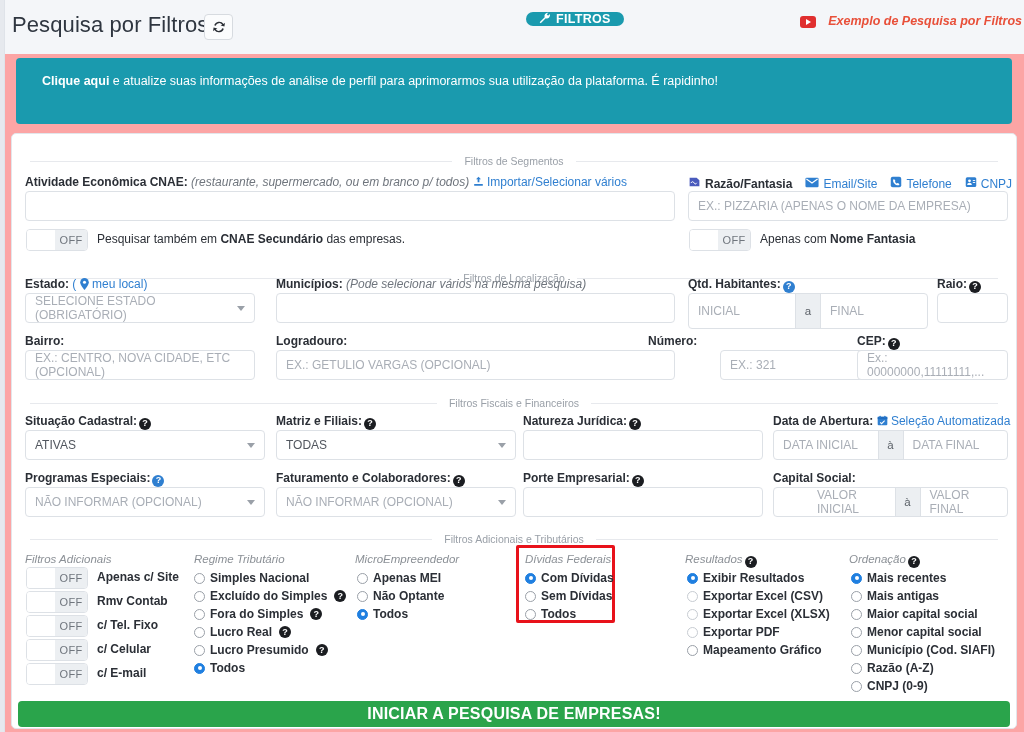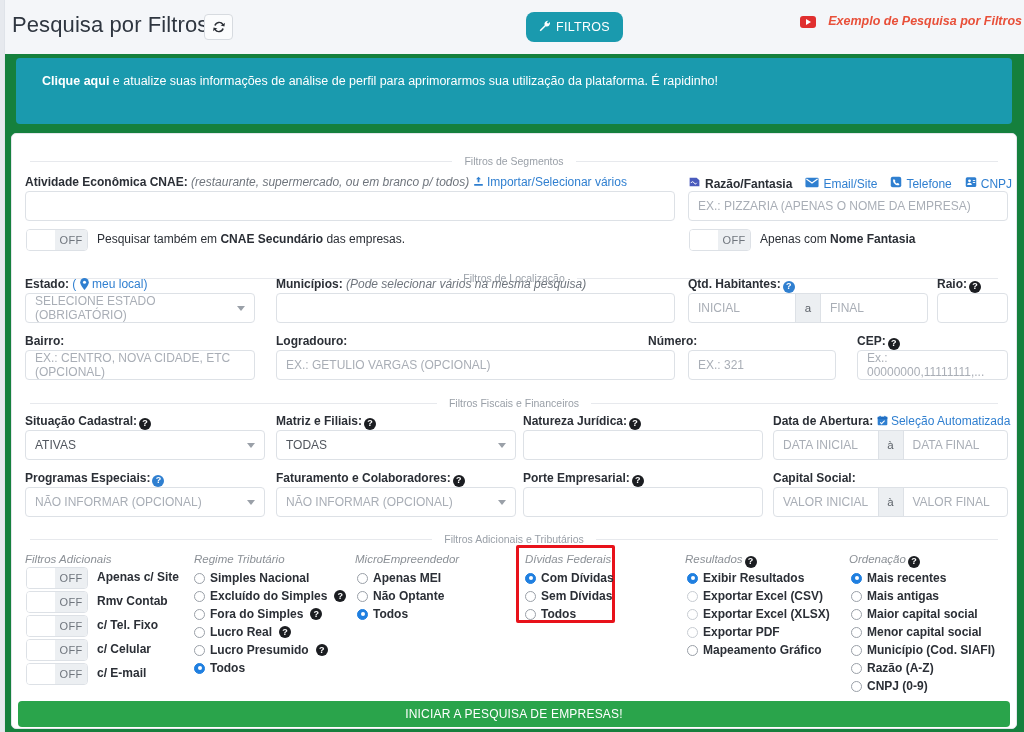--- a/index.html
+++ b/index.html
@@ -8,21 +8,21 @@
     margin: 0; padding: 0;
     width: 1024px; height: 732px;
     overflow: hidden;
     background: #eef1f5;
     font-family: "Liberation Sans", sans-serif;
     -webkit-font-smoothing: antialiased;
   }
   #app {
     position: relative;
     width: 1024px; height: 732px;
-    background: #15803d;
+    background: #fca5a5;
     overflow: hidden;
   }
   
   .page-edge {
     position: absolute; left: 0; top: 0; width: 5px; height: 732px;
     background: #e6e9ee;
     border-right: 1px solid #dfe3e9;
   }
 
   
@@ -39,24 +39,24 @@
     position: absolute; left: 199px; top: 14px;
     width: 29px; height: 26px;
     border: 1px solid #d7dbe0; border-radius: 4px;
     background: #fbfcfd;
     display: flex; align-items: center; justify-content: center;
     cursor: pointer;
   }
   .refresh-btn svg { display:block; }
   .filtros-btn {
     position: absolute; left: 521px; top: 12px;
-    height: 30px; padding: 0 13px;
+    height: 14px; padding: 0 13px;
     background: #1a9aae; color: #fff;
     border: none; border-radius: 8px;
-    font-size: 12.5px; font-weight: 400; letter-spacing: .3px;
+    font-size: 12.5px; font-weight: 700; letter-spacing: .3px;
     display: flex; align-items: center; gap: 5px;
     cursor: pointer;
     font-family: "Liberation Sans", sans-serif;
   }
   .yt-link {
     position: absolute; right: 2px; top: 14px;
     display: flex; align-items: flex-end; gap: 12px;
     color: #e8503a; font-size: 12.5px; font-style: italic; font-weight: 600;
     cursor: pointer;
   }
@@ -193,21 +193,21 @@
   
   .hl-box {
     position: absolute; border: 3px solid #e8121a; border-radius: 2px;
     pointer-events: none;
   }
 
   
   .submit {
     position: absolute; left: 18px; top: 701px; width: 992px; height: 26px;
     background: #2aa44b; color: #fff; border: none; border-radius: 4px;
-    font-size: 12px; font-weight: 400; letter-spacing: .2px;
+    font-size: 16px; font-weight: 700; letter-spacing: .2px;
     cursor: pointer; font-family: "Liberation Sans", sans-serif;
   }
 </style>
 </head>
 <body>
 
 <div id="app">
 
   <div class="page-edge"></div>
 
@@ -350,21 +350,21 @@
       <span>Municípios:</span>
       <span class="muted">(Pode selecionar vários na mesma pesquisa)</span>
     </div>
     <div class="fld" style="left:264px; top:159px; width:399px; height:30px;">
       <span class="v"></span>
     </div>
 
     <div class="lbl" style="left:676px; top:143px;">
       <span>Qtd. Habitantes:</span><span class="help blue">?</span>
     </div>
-    <div class="range" style="left:676px; top:159px; width:240px; height:30px;">
+    <div class="range" style="left:676px; top:159px; width:240px; height:36px;">
       <span class="part">INICIAL</span>
       <span class="sep">a</span>
       <span class="part">FINAL</span>
     </div>
 
     <div class="lbl" style="left:925px; top:143px;">
       <span>Raio:</span><span class="help">?</span>
     </div>
     <div class="fld" style="left:925px; top:159px; width:71px; height:30px;">
       <span class="v"></span>
@@ -374,21 +374,21 @@
     <div class="fld" style="left:13px; top:216px; width:230px; height:30px;">
       <span class="ph">EX.: CENTRO, NOVA CIDADE, ETC (OPCIONAL)</span>
     </div>
 
     <div class="lbl" style="left:264px; top:200px;">Logradouro:</div>
     <div class="fld" style="left:264px; top:216px; width:399px; height:30px;">
       <span class="ph">EX.: GETULIO VARGAS (OPCIONAL)</span>
     </div>
 
     <div class="lbl" style="left:636px; top:200px;">Número:</div>
-    <div class="fld" style="left:676px; top:216px; width:148px; height:30px;">
+    <div class="fld" style="left:708px; top:216px; width:148px; height:30px;">
       <span class="ph">EX.: 321</span>
     </div>
 
     <div class="lbl" style="left:845px; top:200px;">
       <span>CEP:</span><span class="help">?</span>
     </div>
     <div class="fld" style="left:845px; top:216px; width:151px; height:30px;">
       <span class="ph">Ex.: 00000000,11111111,...</span>
     </div>
 
@@ -454,21 +454,21 @@
     </div>
 
     <div class="lbl" style="left:511px; top:337px;">
       <span>Porte Empresarial:</span><span class="help">?</span>
     </div>
     <div class="fld" style="left:511px; top:353px; width:240px; height:30px;">
       <span class="v"></span>
     </div>
 
     <div class="lbl" style="left:761px; top:337px;">Capital Social:</div>
-    <div class="range" style="left:761px; top:353px; width:235px; height:30px;">
+    <div class="range" style="left:761px; top:353px; width:235px; height:30px;padding-left:34px;">
       <span class="part">VALOR INICIAL</span>
       <span class="sep">à</span>
       <span class="part">VALOR FINAL</span>
     </div>
 
     <div class="divider" style="top:399px;justify-content:center;">
       <span class="ln"></span>
       <span class="cap">Filtros Adicionais e Tributários</span>
       <span class="ln"></span>
     </div>

